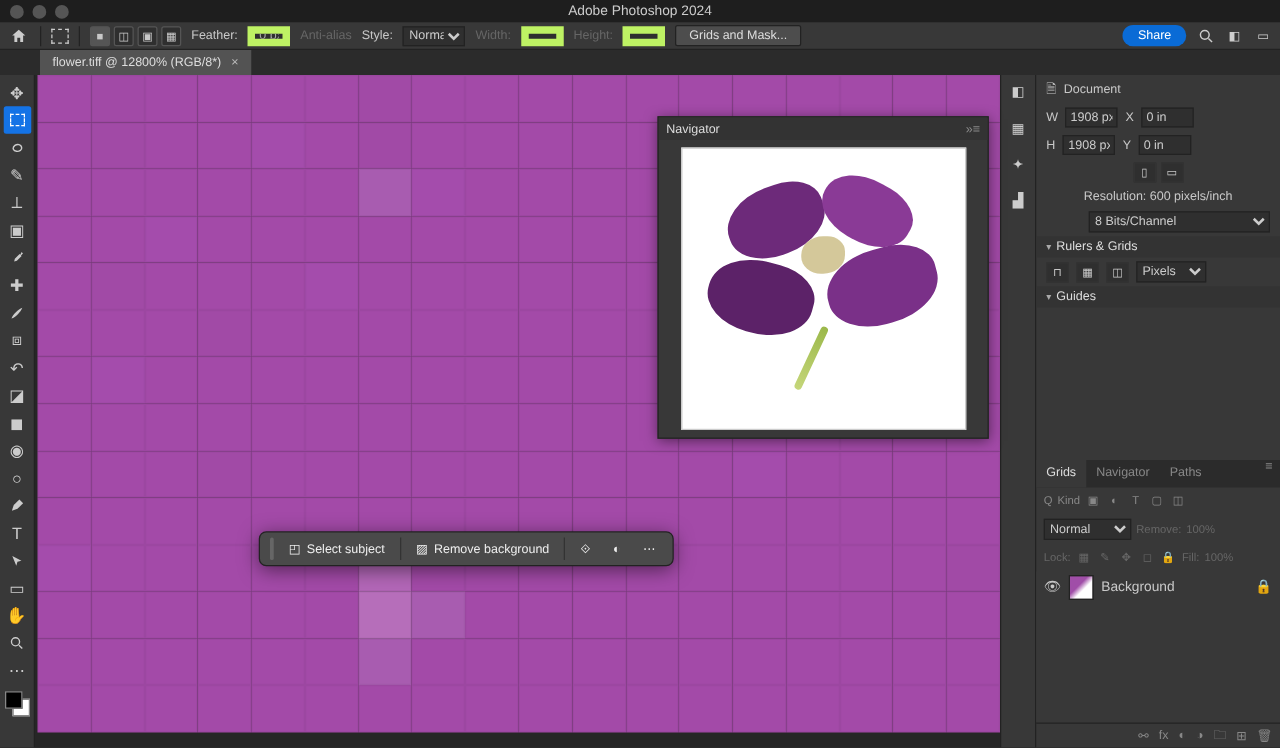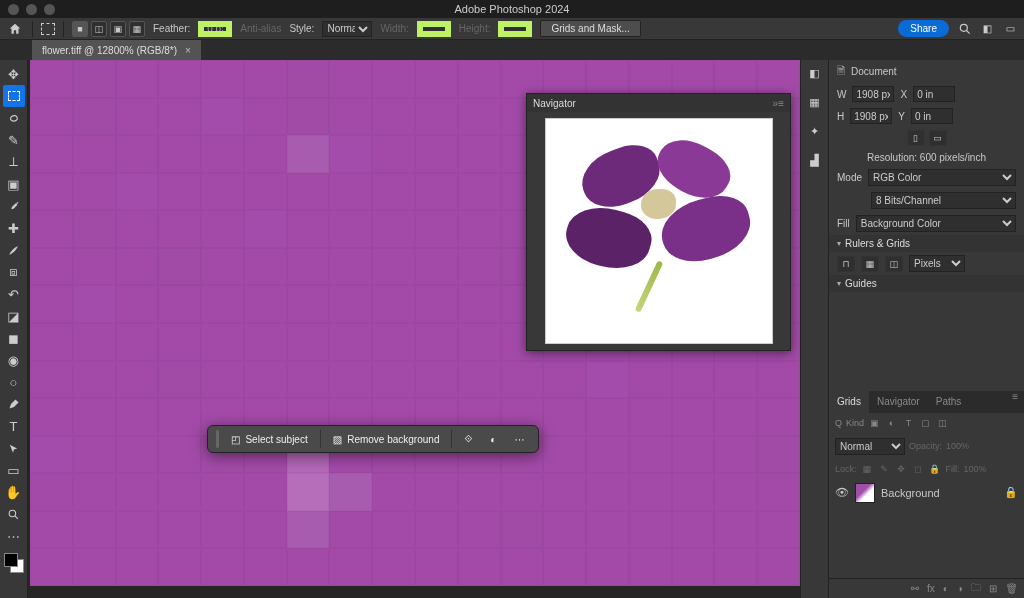--- a/index.html
+++ b/index.html
@@ -454,30 +454,22 @@
       <input class="numinput dim" disabled="" value="0 in" style="">
     </div>
     <div class="prow" style="justify-content:center;gap:4px">
       <span class="minibtn">▯</span>
       <span class="minibtn">▭</span>
     </div>
     <div class="prow" style="justify-content:center">
         <span>Resolution: 600 pixels/inch</span>
       </div>
     <div class="prow">
-        <span>Mode</span>
-        <select class="dropdown"><option>RGB Color</option></select>
-      </div>
-    <div class="prow">
         <span style="width:28px"></span>
         <select class="dropdown"><option>8 Bits/Channel</option></select>
-      </div>
-    <div class="prow">
-        <span>Fill</span>
-        <select class="dropdown dim"><option>Background Color</option></select>
       </div>
     <div class="section-head">Rulers &amp; Grids</div>
     <div class="prow">
       <span class="minibtn">⊓</span>
       <span class="minibtn">▦</span>
       <span class="minibtn">◫</span>
       <select class="dropdown" style="flex:0 0 56px"><option>Pixels</option></select>
     </div>
     <div class="section-head">Guides</div>
 
@@ -494,21 +486,21 @@
       <span>Q</span>
         <span>Kind</span>
       <span class="mini-icon">▣</span>
       <span class="mini-icon">◐</span>
       <span class="mini-icon">T</span>
       <span class="mini-icon">▢</span>
       <span class="mini-icon">◫</span>
     </div>
     <div class="panel-ctrls">
       <select class="dropdown dim" style="flex:0 0 70px"><option>Normal</option></select>
-      <span class="dim">Opacity:</span>
+      <span class="dim">Remove:</span>
         <span class="dim">100%</span>
     </div>
     <div class="panel-ctrls">
       <span class="dim">Lock:</span>
       <span class="mini-icon dim">▦</span>
         <span class="mini-icon dim">✎</span>
         <span class="mini-icon dim">✥</span>
         <span class="mini-icon dim">◻</span>
         <span class="mini-icon dim">🔒</span>
       <span class="dim">Fill:</span>

